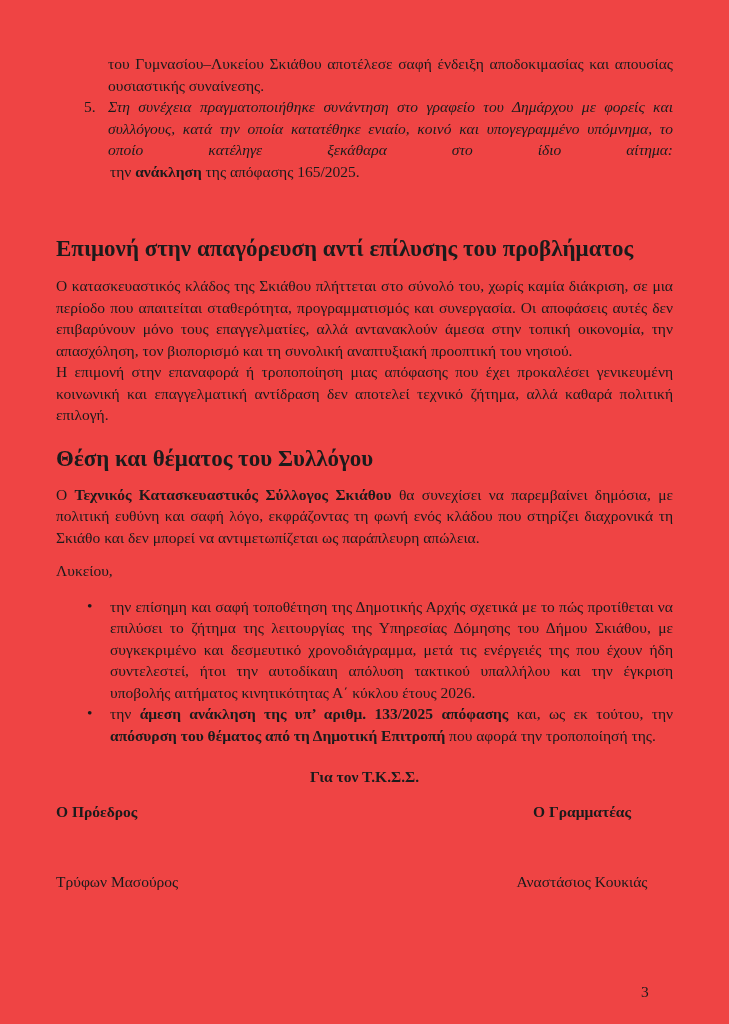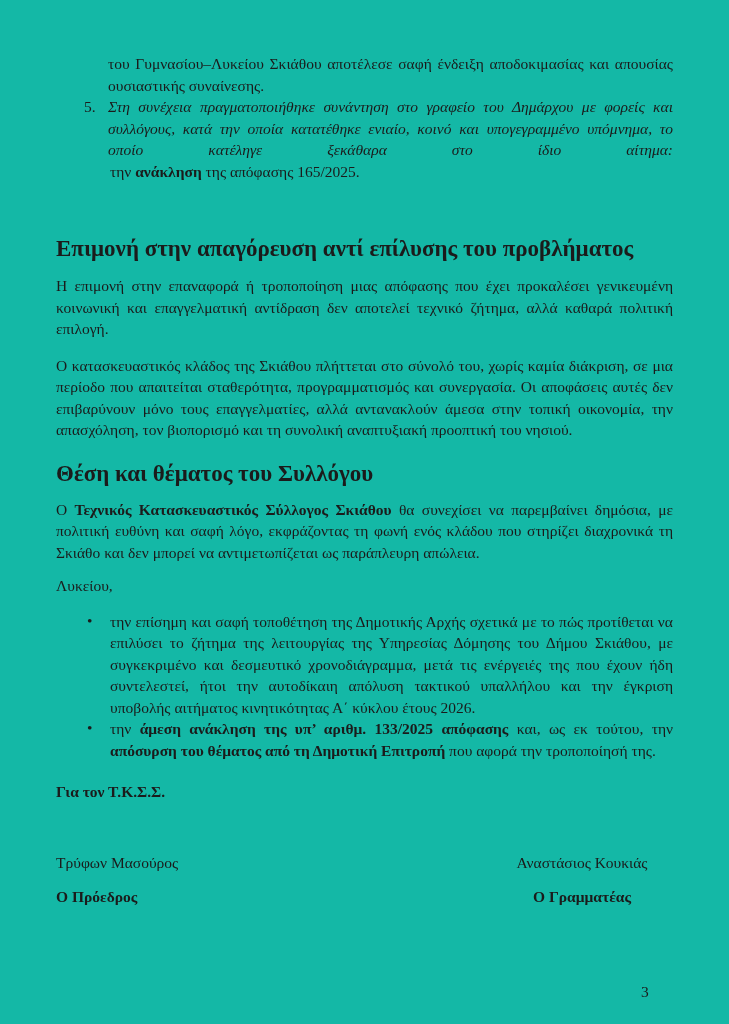--- a/index.html
+++ b/index.html
@@ -6,21 +6,21 @@
     margin: 0;
     padding: 0;
     background: #ffffff;
   }
   .page {
     position: relative;
     width: 729px;
     height: 1024px;
     box-sizing: border-box;
     padding: 53px 56px 0 56px;
-    background: #14b8a6;
+    background: #ef4444;
     color: #1b1b1b;
     font-family: "Liberation Serif", "DejaVu Serif", serif;
     font-size: 15.5px;
     line-height: 21.5px;
     overflow: hidden;
   }
   p { margin: 0; }
   .just { text-align: justify; }
   .just-all { text-align: justify; text-align-last: justify; font-style: italic; }
 
@@ -54,21 +54,21 @@
   .bullet-item { position: relative; padding-left: 54px; }
   .bullet-item .marker {
     position: absolute;
     left: 31px;
     top: -1px;
   }
 
   
   .for-line {
     margin-top: 20px;
-    text-align: left;
+    text-align: center;
     font-weight: bold;
   }
   .sig-row {
     display: flex;
     justify-content: space-between;
     align-items: baseline;
     margin-top: 13px;
   }
   .sig-row .left-col { text-align: left; }
   .sig-row .right-col { width: 182px; text-align: center; }
@@ -90,48 +90,48 @@
     <p class="just"><span>του Γυμνασίου–Λυκείου Σκιάθου αποτέλεσε σαφή ένδειξη αποδοκιμασίας και απουσίας ουσιαστικής συναίνεσης.</span></p>
     <div class="num-item">
       <span class="num">5.</span>
       <p class="just-all"><span>Στη συνέχεια πραγματοποιήθηκε συνάντηση στο γραφείο του Δημάρχου με φορείς και συλλόγους, κατά την οποία κατατέθηκε ενιαίο, κοινό και υπογεγραμμένο υπόμνημα, το οποίο κατέληγε ξεκάθαρα στο ίδιο αίτημα:</span></p>
       <p class="item-conclusion"><span>την </span><b>ανάκληση</b><span> της απόφασης 165/2025.</span></p>
     </div>
   </div>
 
   <h2 class="h-section h1-gap">Επιμονή στην απαγόρευση αντί επίλυσης του προβλήματος</h2>
 
+  <p class="just para-last"><span>Ο κατασκευαστικός κλάδος της Σκιάθου πλήττεται στο σύνολό του, χωρίς καμία διάκριση, σε μια περίοδο που απαιτείται σταθερότητα, προγραμματισμός και συνεργασία. Οι αποφάσεις αυτές δεν επιβαρύνουν μόνο τους επαγγελματίες, αλλά αντανακλούν άμεσα στην τοπική οικονομία, την απασχόληση, τον βιοπορισμό και τη συνολική αναπτυξιακή προοπτική του νησιού.</span></p>
+
   <p class="just para"><span>Η επιμονή στην επαναφορά ή τροποποίηση μιας απόφασης που έχει προκαλέσει γενικευμένη κοινωνική και επαγγελματική αντίδραση δεν αποτελεί τεχνικό ζήτημα, αλλά καθαρά πολιτική επιλογή.</span></p>
-
-  <p class="just para-last"><span>Ο κατασκευαστικός κλάδος της Σκιάθου πλήττεται στο σύνολό του, χωρίς καμία διάκριση, σε μια περίοδο που απαιτείται σταθερότητα, προγραμματισμός και συνεργασία. Οι αποφάσεις αυτές δεν επιβαρύνουν μόνο τους επαγγελματίες, αλλά αντανακλούν άμεσα στην τοπική οικονομία, την απασχόληση, τον βιοπορισμό και τη συνολική αναπτυξιακή προοπτική του νησιού.</span></p>
 
   <h2 class="h-section h2-gap">Θέση και θέματος του Συλλόγου</h2>
 
   <p class="just"><span>Ο </span><b>Τεχνικός Κατασκευαστικός Σύλλογος Σκιάθου</b><span> θα συνεχίσει να παρεμβαίνει δημόσια, με πολιτική ευθύνη και σαφή λόγο, εκφράζοντας τη φωνή ενός κλάδου που στηρίζει διαχρονικά τη Σκιάθο και δεν μπορεί να αντιμετωπίζεται ως παράπλευρη απώλεια.</span></p>
 
   <p class="intro-line">Λυκείου,</p>
 
   <div class="bullets">
     <div class="bullet-item">
       <span class="marker">•</span>
       <p class="just"><span>την επίσημη και σαφή τοποθέτηση της Δημοτικής Αρχής σχετικά με το πώς προτίθεται να επιλύσει το ζήτημα της λειτουργίας της Υπηρεσίας Δόμησης του Δήμου Σκιάθου, με συγκεκριμένο και δεσμευτικό χρονοδιάγραμμα, μετά τις ενέργειές της που έχουν ήδη συντελεστεί, ήτοι την αυτοδίκαιη απόλυση τακτικού υπαλλήλου και την έγκριση υποβολής αιτήματος κινητικότητας Α΄ κύκλου έτους 2026.</span></p>
     </div>
     <div class="bullet-item">
       <span class="marker">•</span>
       <p class="just"><span>την </span><b>άμεση ανάκληση της υπ’ αριθμ. 133/2025 απόφασης</b><span> και, ως εκ τούτου, την </span><b>απόσυρση του θέματος από τη Δημοτική Επιτροπή</b><span> που αφορά την τροποποίησή της.</span></p>
     </div>
   </div>
 
   <p class="for-line">Για τον Τ.Κ.Σ.Σ.</p>
 
+  <div class="sig-row sig-titles">
+    <span class="left-col">Ο Πρόεδρος</span>
+    <span class="right-col">Ο Γραμματέας</span>
+  </div>
+
   <div class="sig-row sig-names">
     <span class="left-col">Τρύφων Μασούρος</span>
     <span class="right-col">Αναστάσιος Κουκιάς</span>
-  </div>
-
-  <div class="sig-row sig-titles">
-    <span class="left-col">Ο Πρόεδρος</span>
-    <span class="right-col">Ο Γραμματέας</span>
   </div>
 
   <span class="page-num">3</span>
 
 </div>
 
 </body></html>

